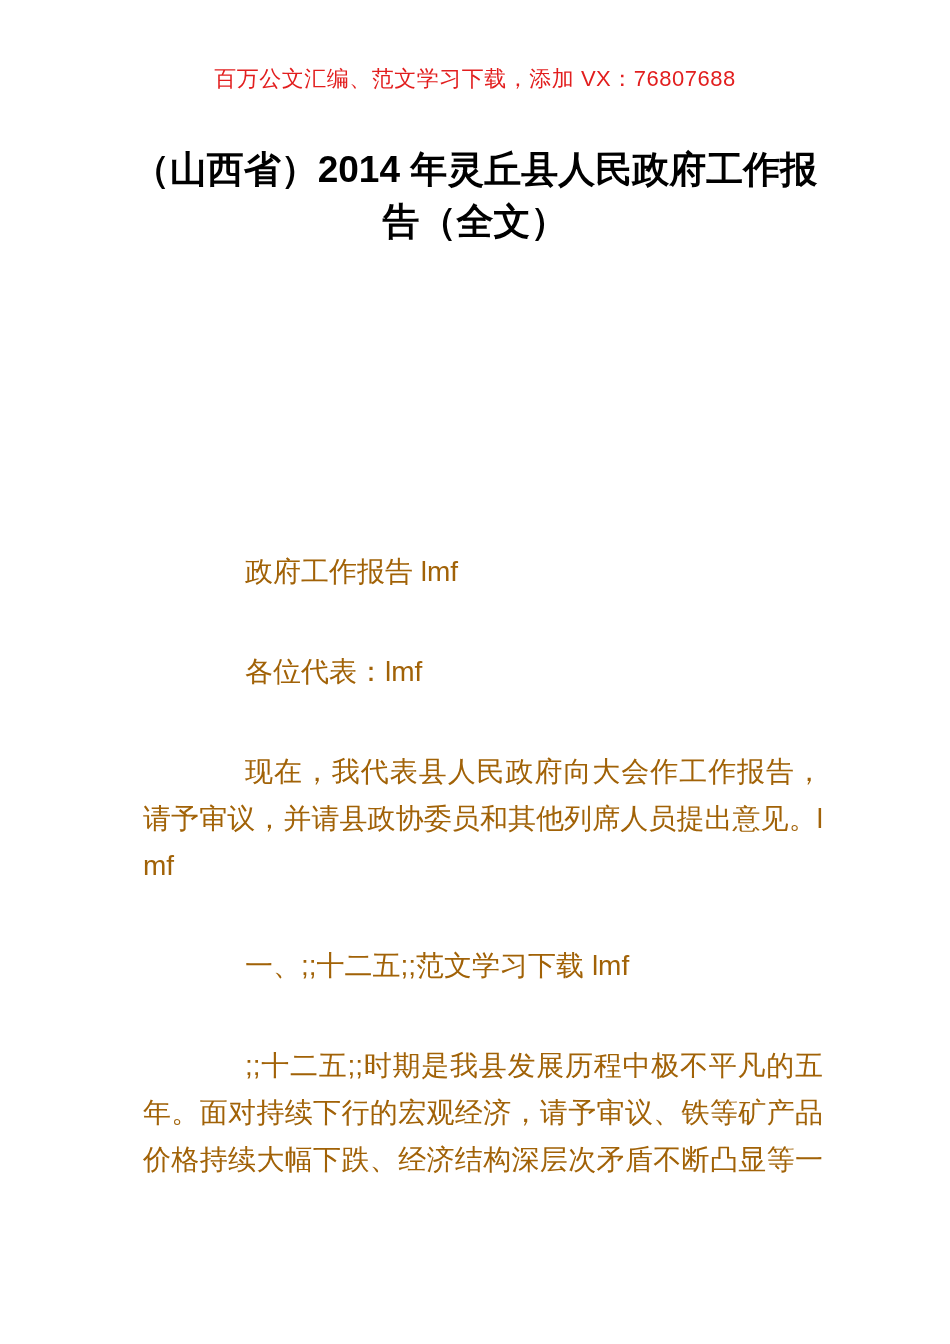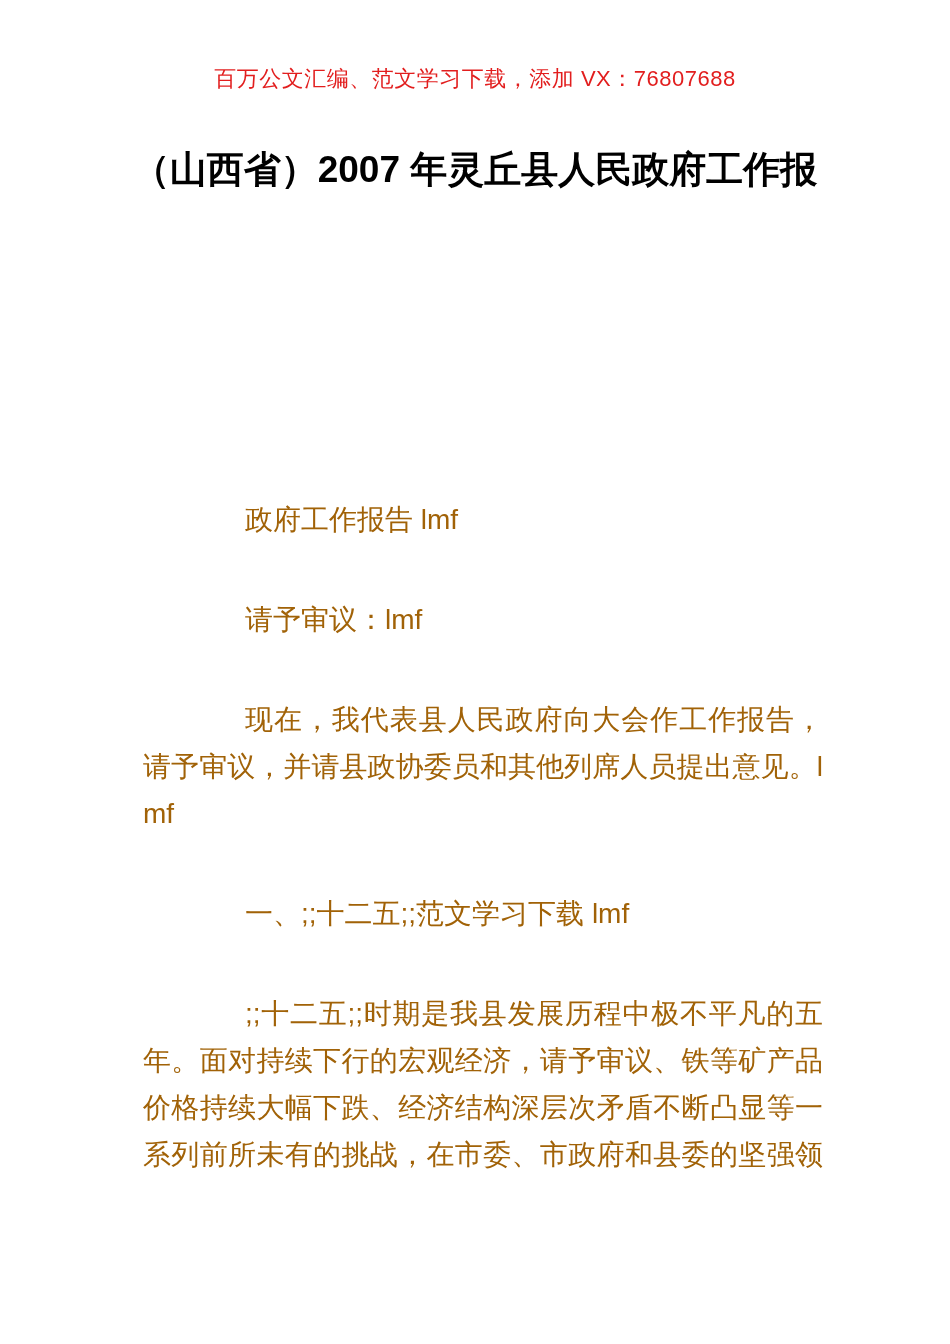--- a/index.html
+++ b/index.html
@@ -44,24 +44,25 @@
   }
 </style>
 </head>
 <body>
 
 <div class="page">
 
   <div class="doc-header">百万公文汇编、范文学习下载，添加 VX：76807688</div>
 
   <div class="doc-title">
-    <div>（山西省）2007 年灵丘县人民政府工作报</div>
+    <div>（山西省）2014 年灵丘县人民政府工作报</div>
+    <div>告（全文）</div>
   </div>
 
   <div class="doc-body">
     <p>政府工作报告 lmf</p>
-    <p>请予审议：lmf</p>
+    <p>各位代表：lmf</p>
     <p>现在，我代表县人民政府向大会作工作报告，请予审议，并请县政协委员和其他列席人员提出意见。lmf</p>
     <p>一、;;十二五;;范文学习下载 lmf</p>
     <p>;;十二五;;时期是我县发展历程中极不平凡的五年。面对持续下行的宏观经济，请予审议、铁等矿产品价格持续大幅下跌、经济结构深层次矛盾不断凸显等一系列前所未有的挑战，在市委、市政府和县委的坚强领导下，全县</p>
   </div>
 
 </div>
 
 </body></html>

